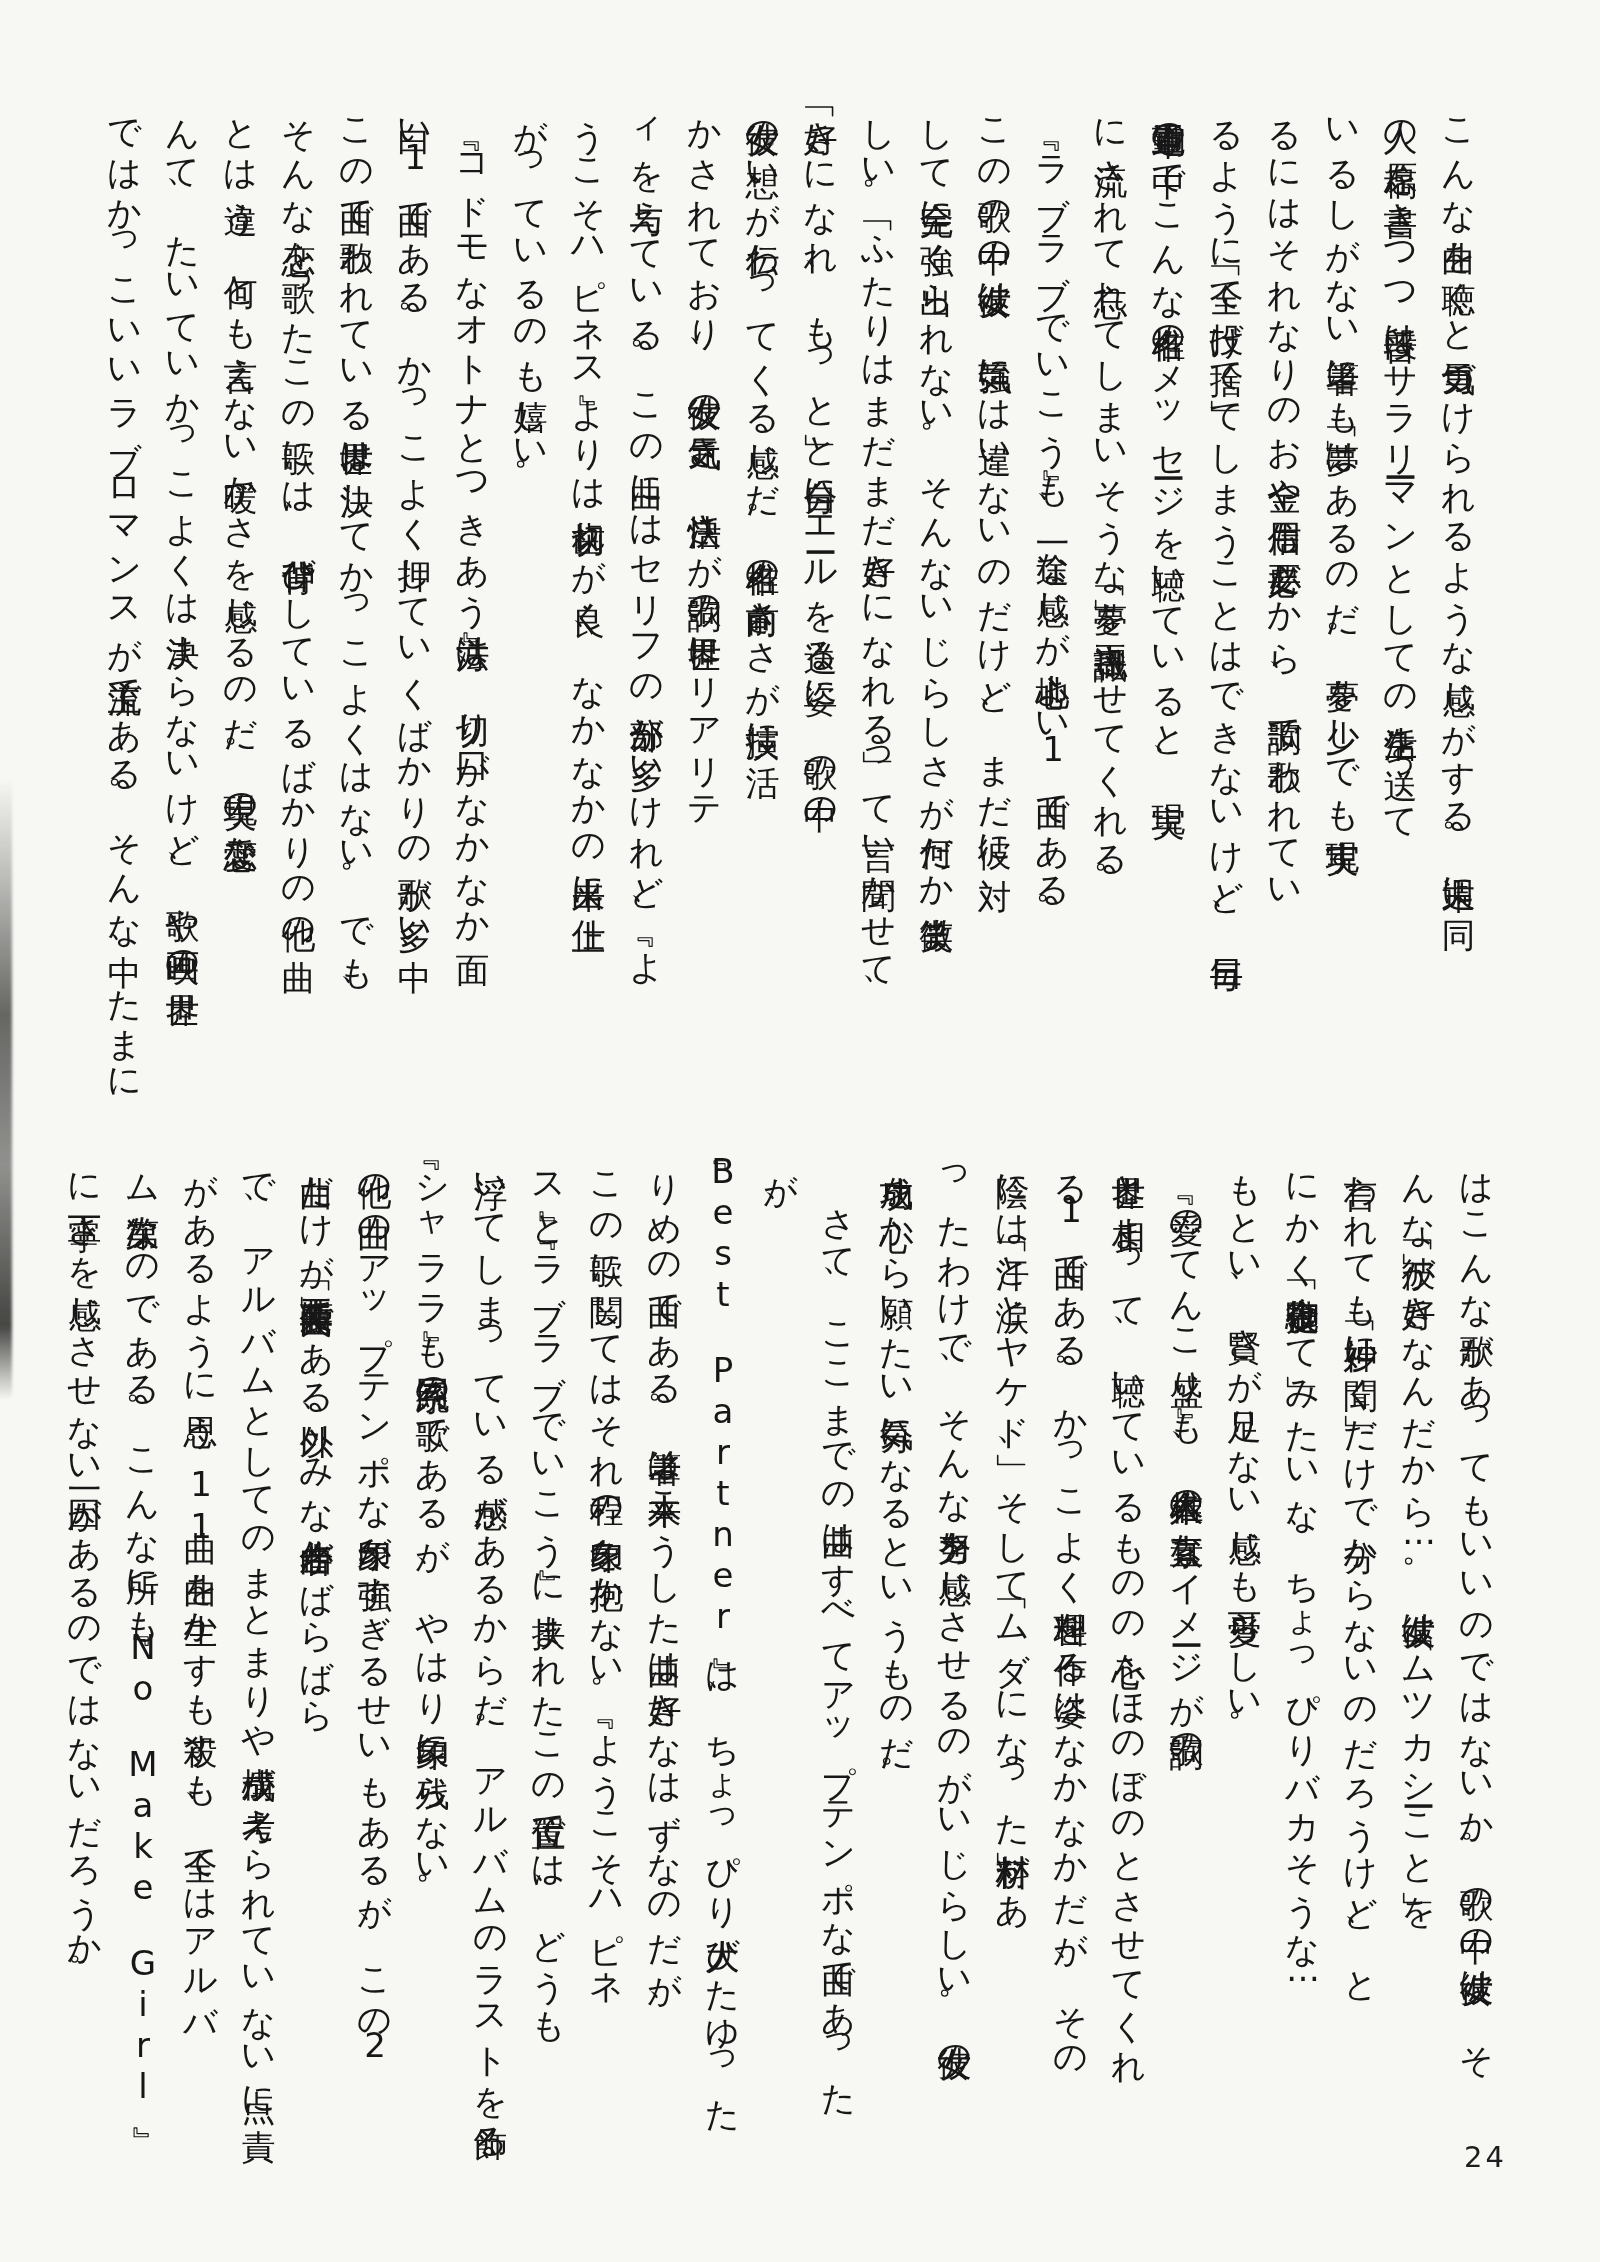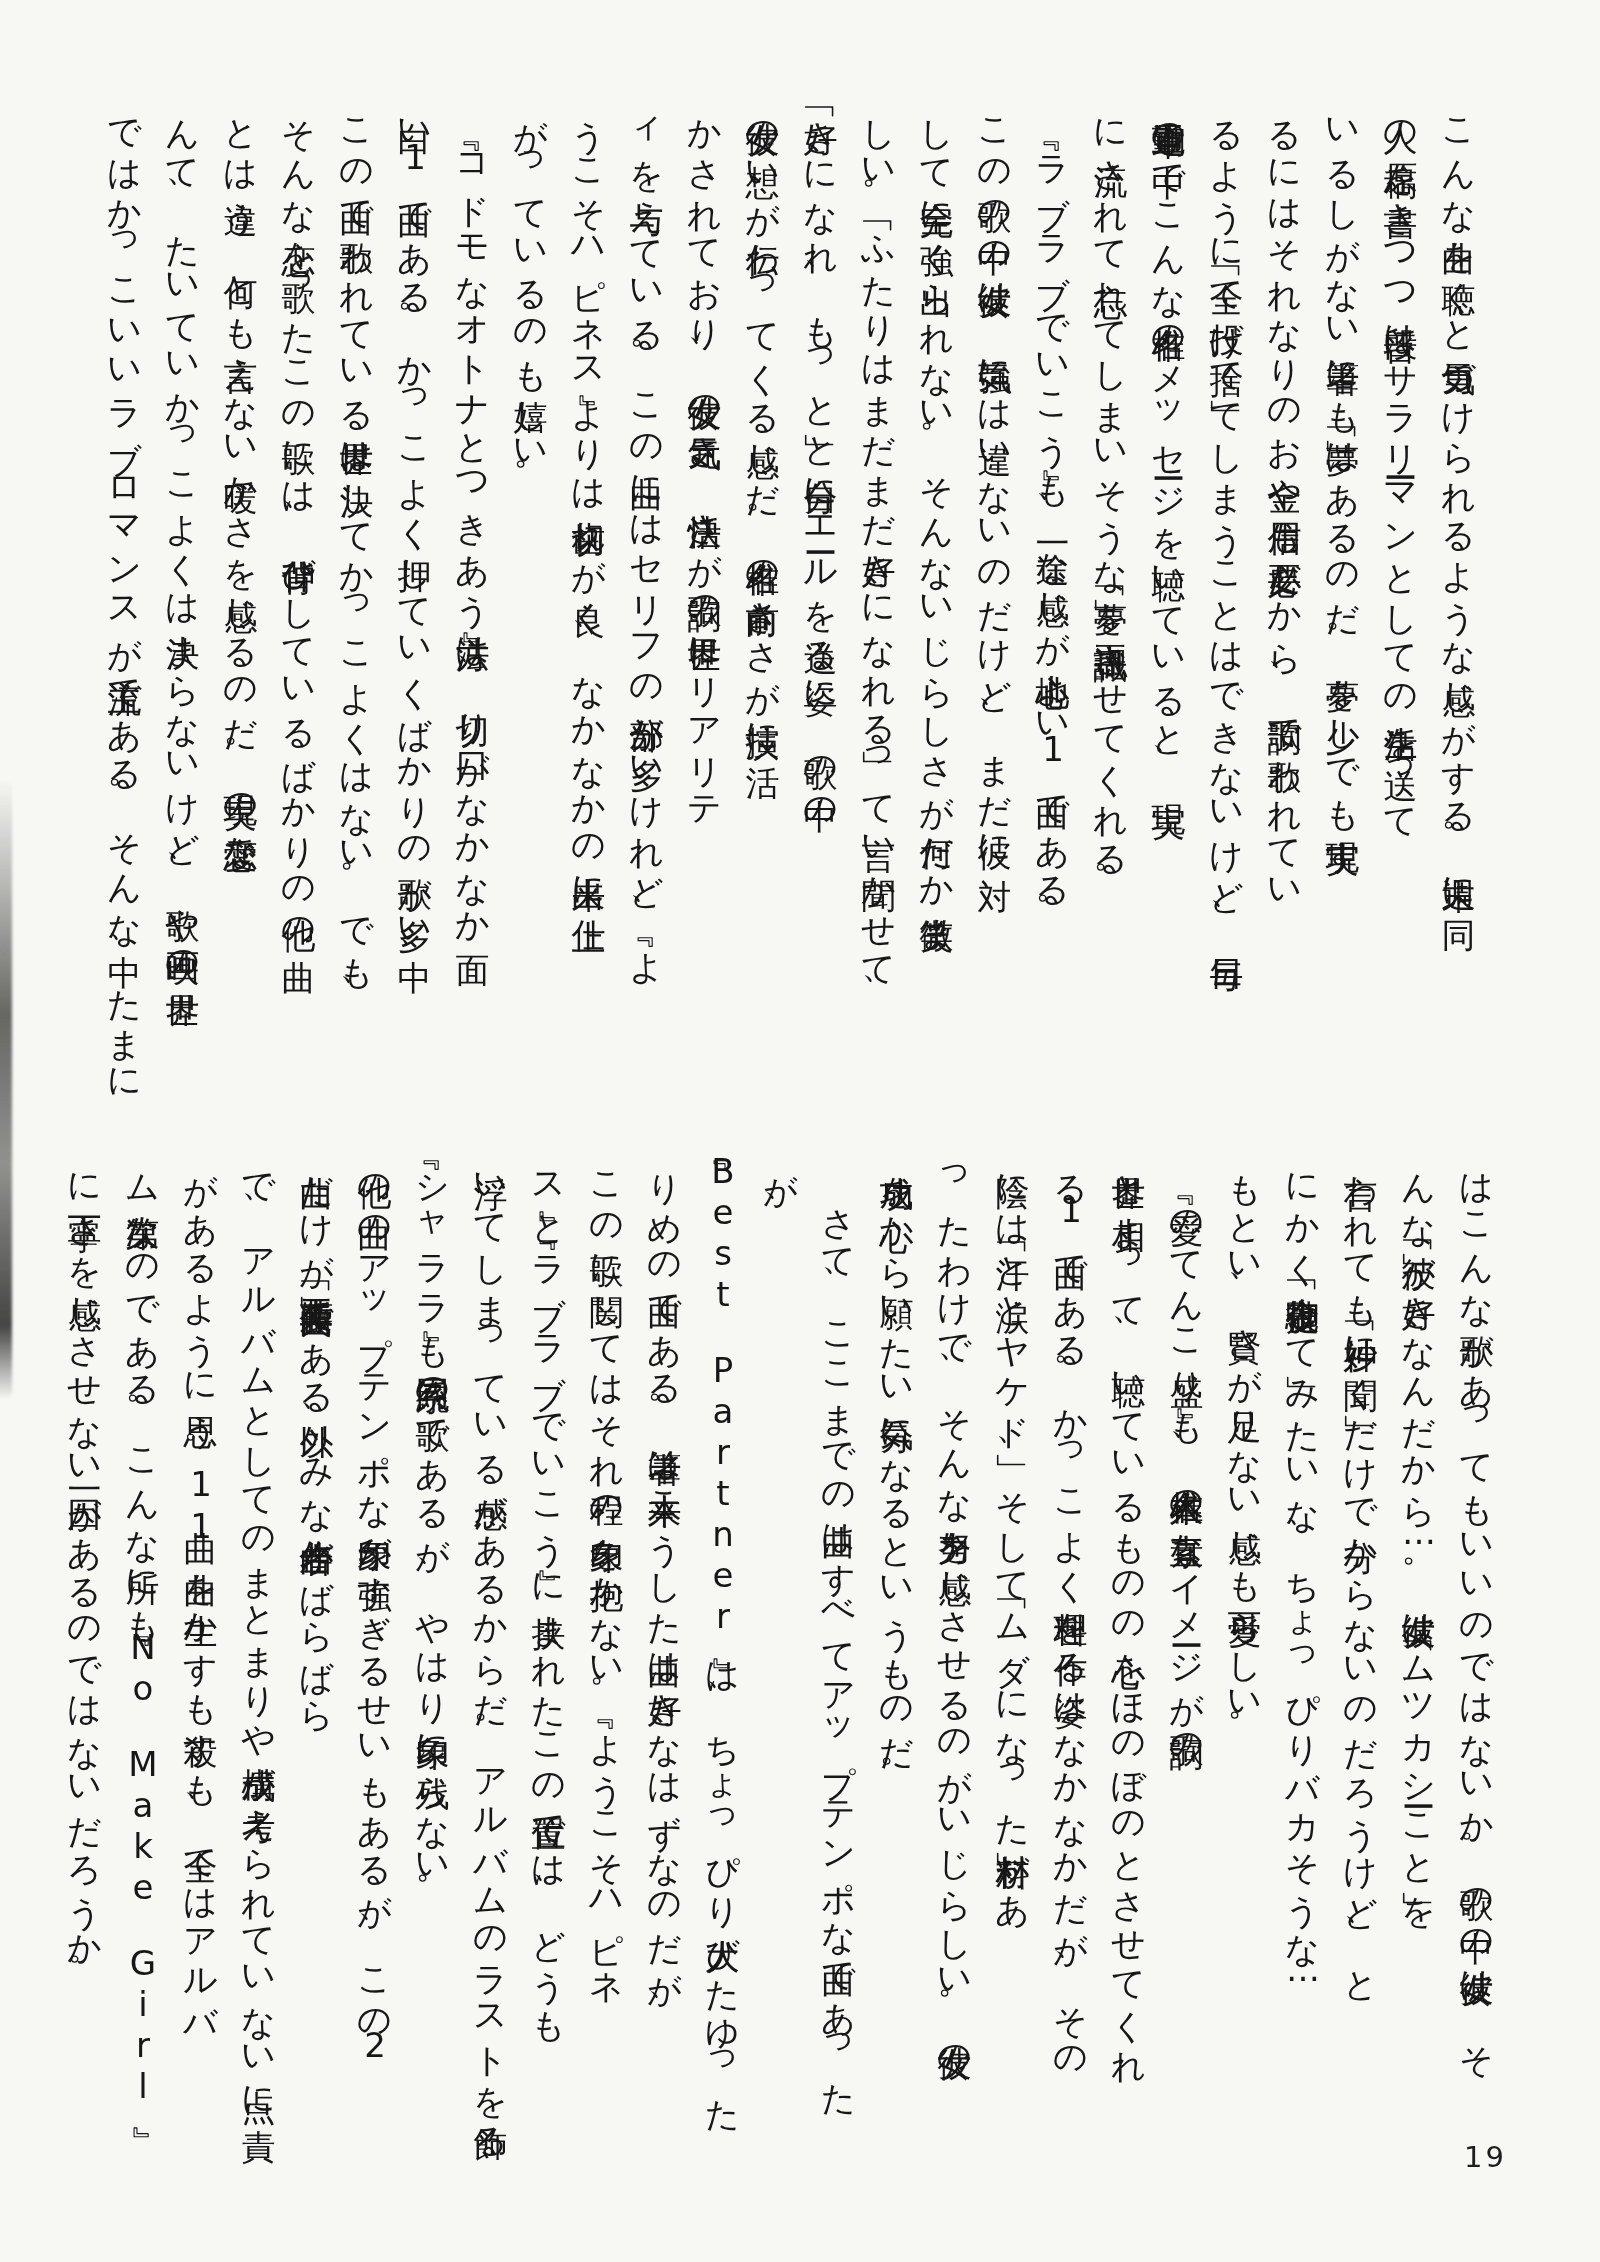--- a/index.html
+++ b/index.html
@@ -117,18 +117,18 @@
     <p>浮いてしまっている感があるからだ。アルバムのラストを飾る</p>
     <p>『シャララ』も同系統の歌であるが、やはり印象に残らない。</p>
     <p>他の曲のアップテンポな印象が強すぎるせいもあるが、この2</p>
     <p>曲だけが「工藤崇」氏作曲である以外、みな作曲者がばらばら</p>
     <p>で、アルバムとしてのまとまりや構成が考えられていない点に責</p>
     <p>があるように思う。1曲1曲を生かすも殺すも、全てはアルバ</p>
     <p>ム次第なのである。こんな所にも『No　Make　Girl』</p>
     <p>に丁寧さを感じさせない一因があるのではないだろうか。</p>
   </div>
 
-  <div class="page-number">19</div>
+  <div class="page-number">24</div>
 
   <div class="edge-smudge"></div>
   <div class="speck" style="left:768px; top:140px;"></div>
 
 </div>
 
 </body></html>

